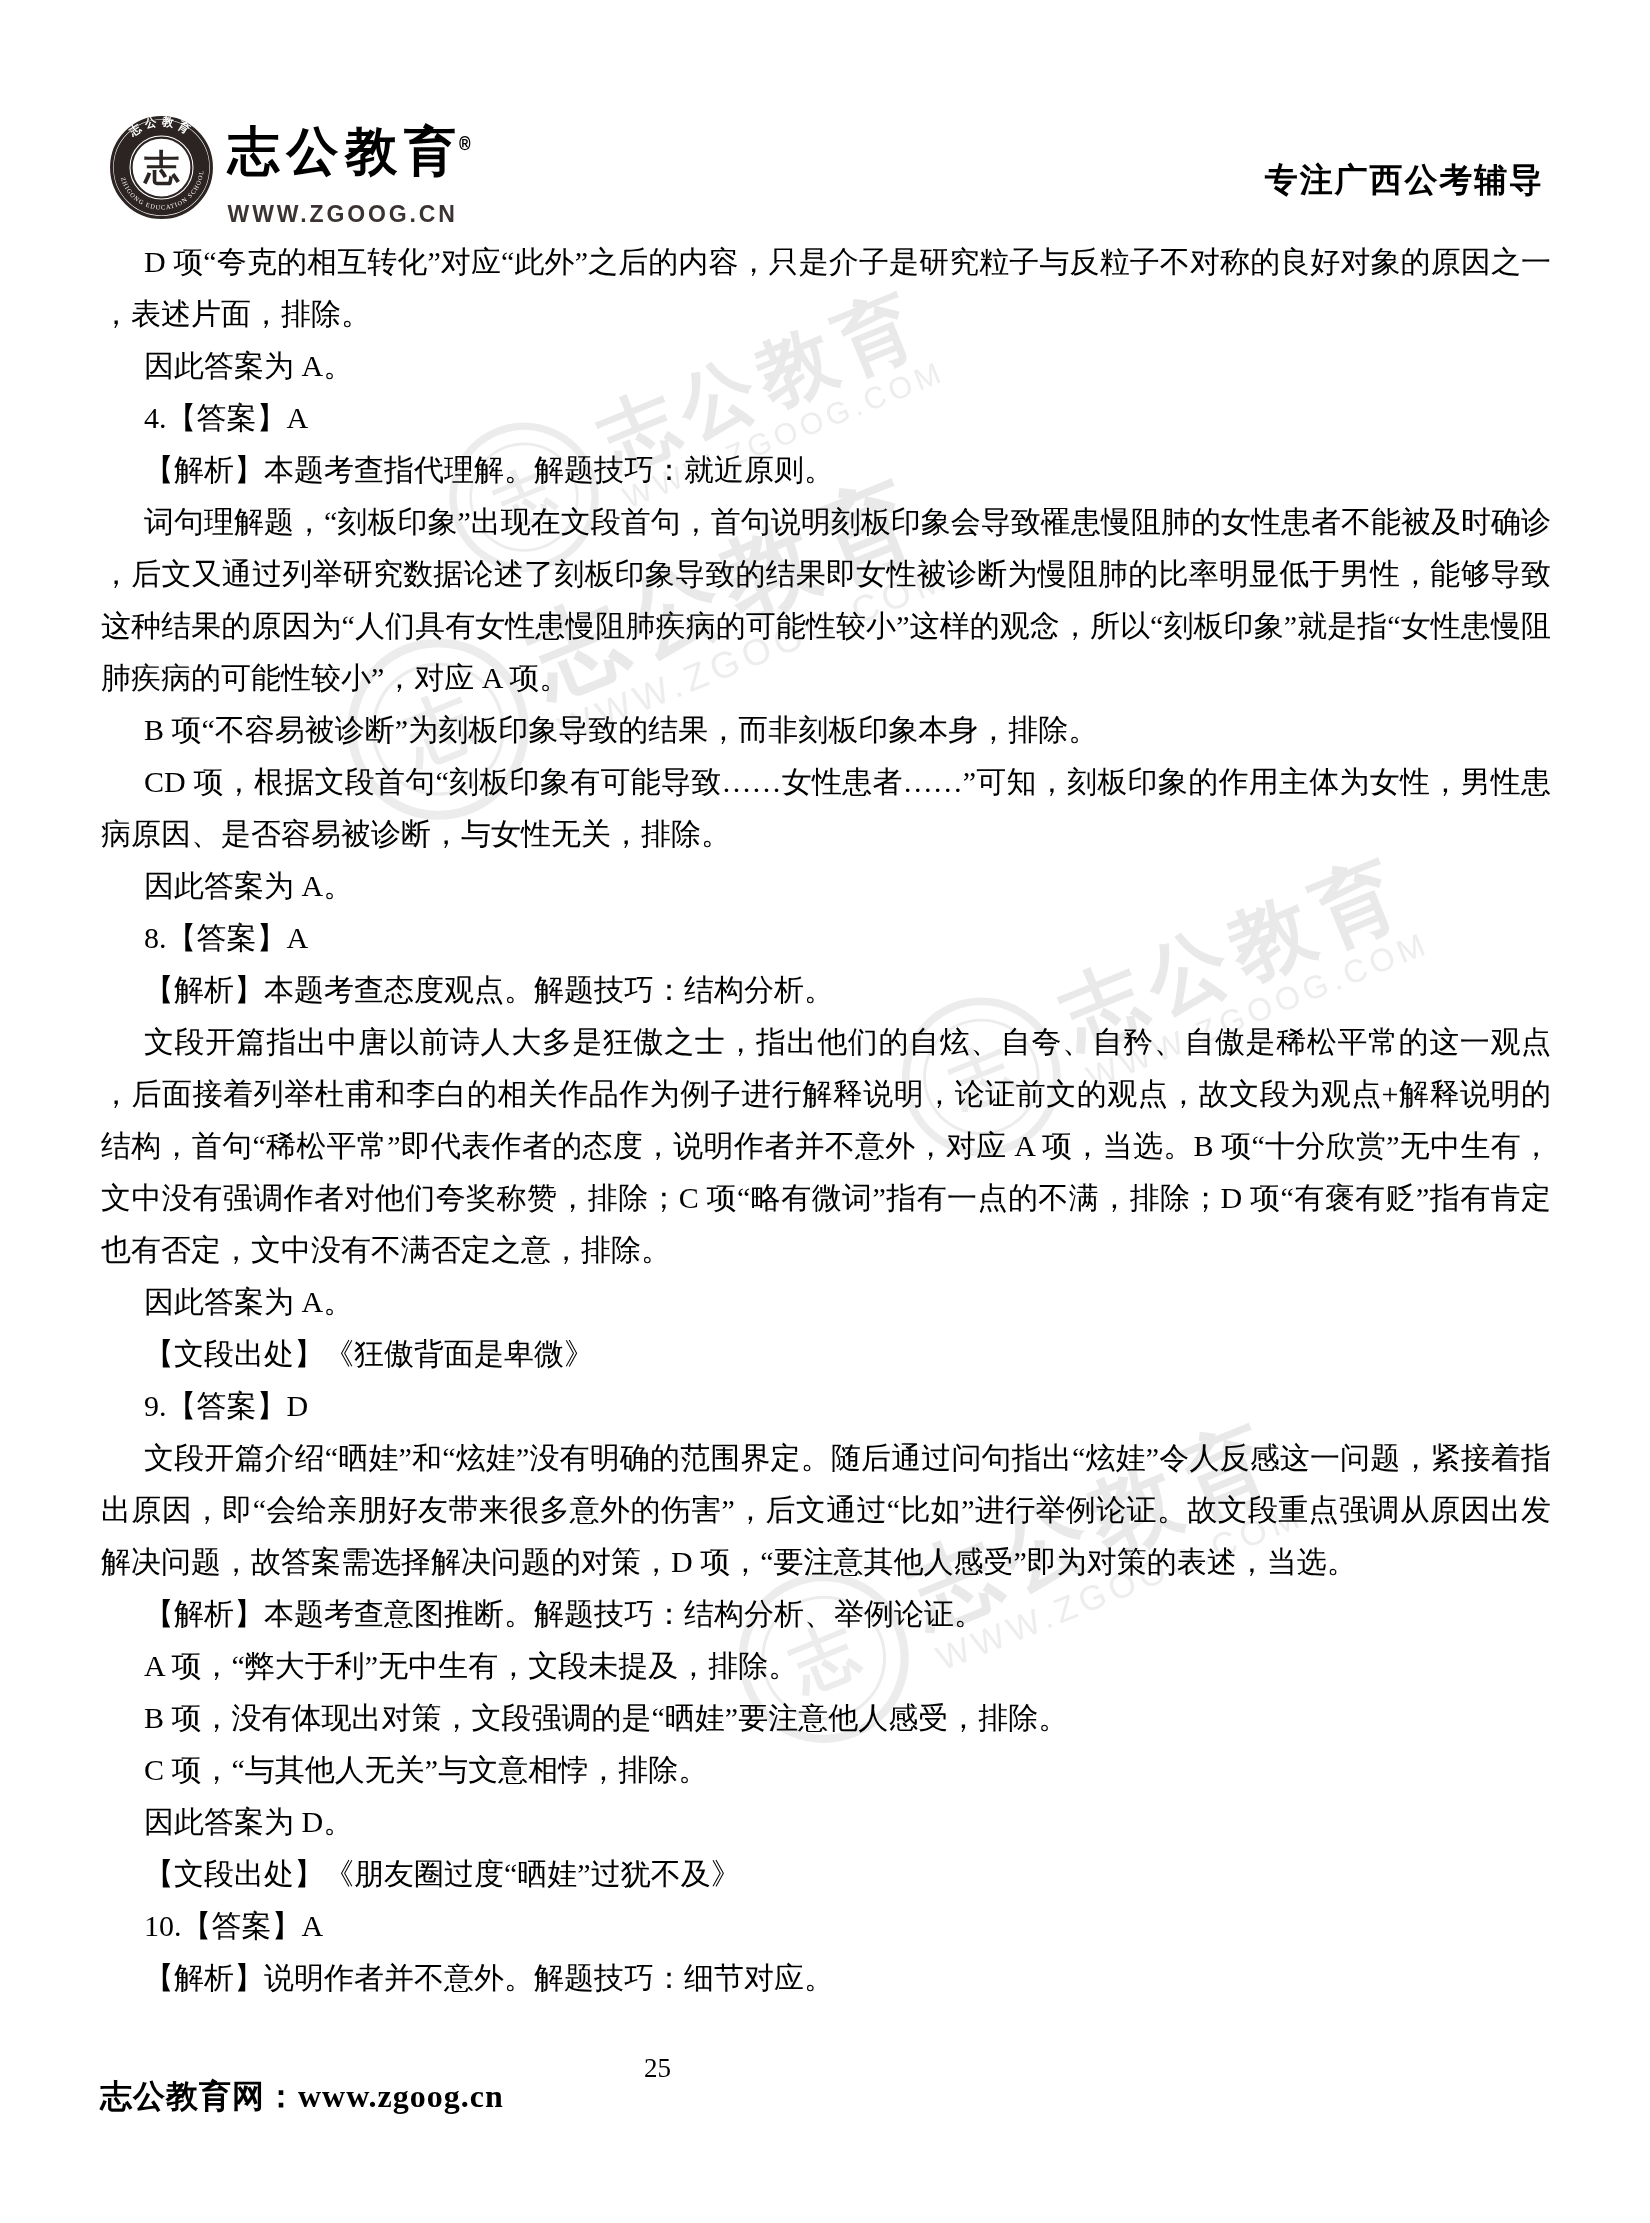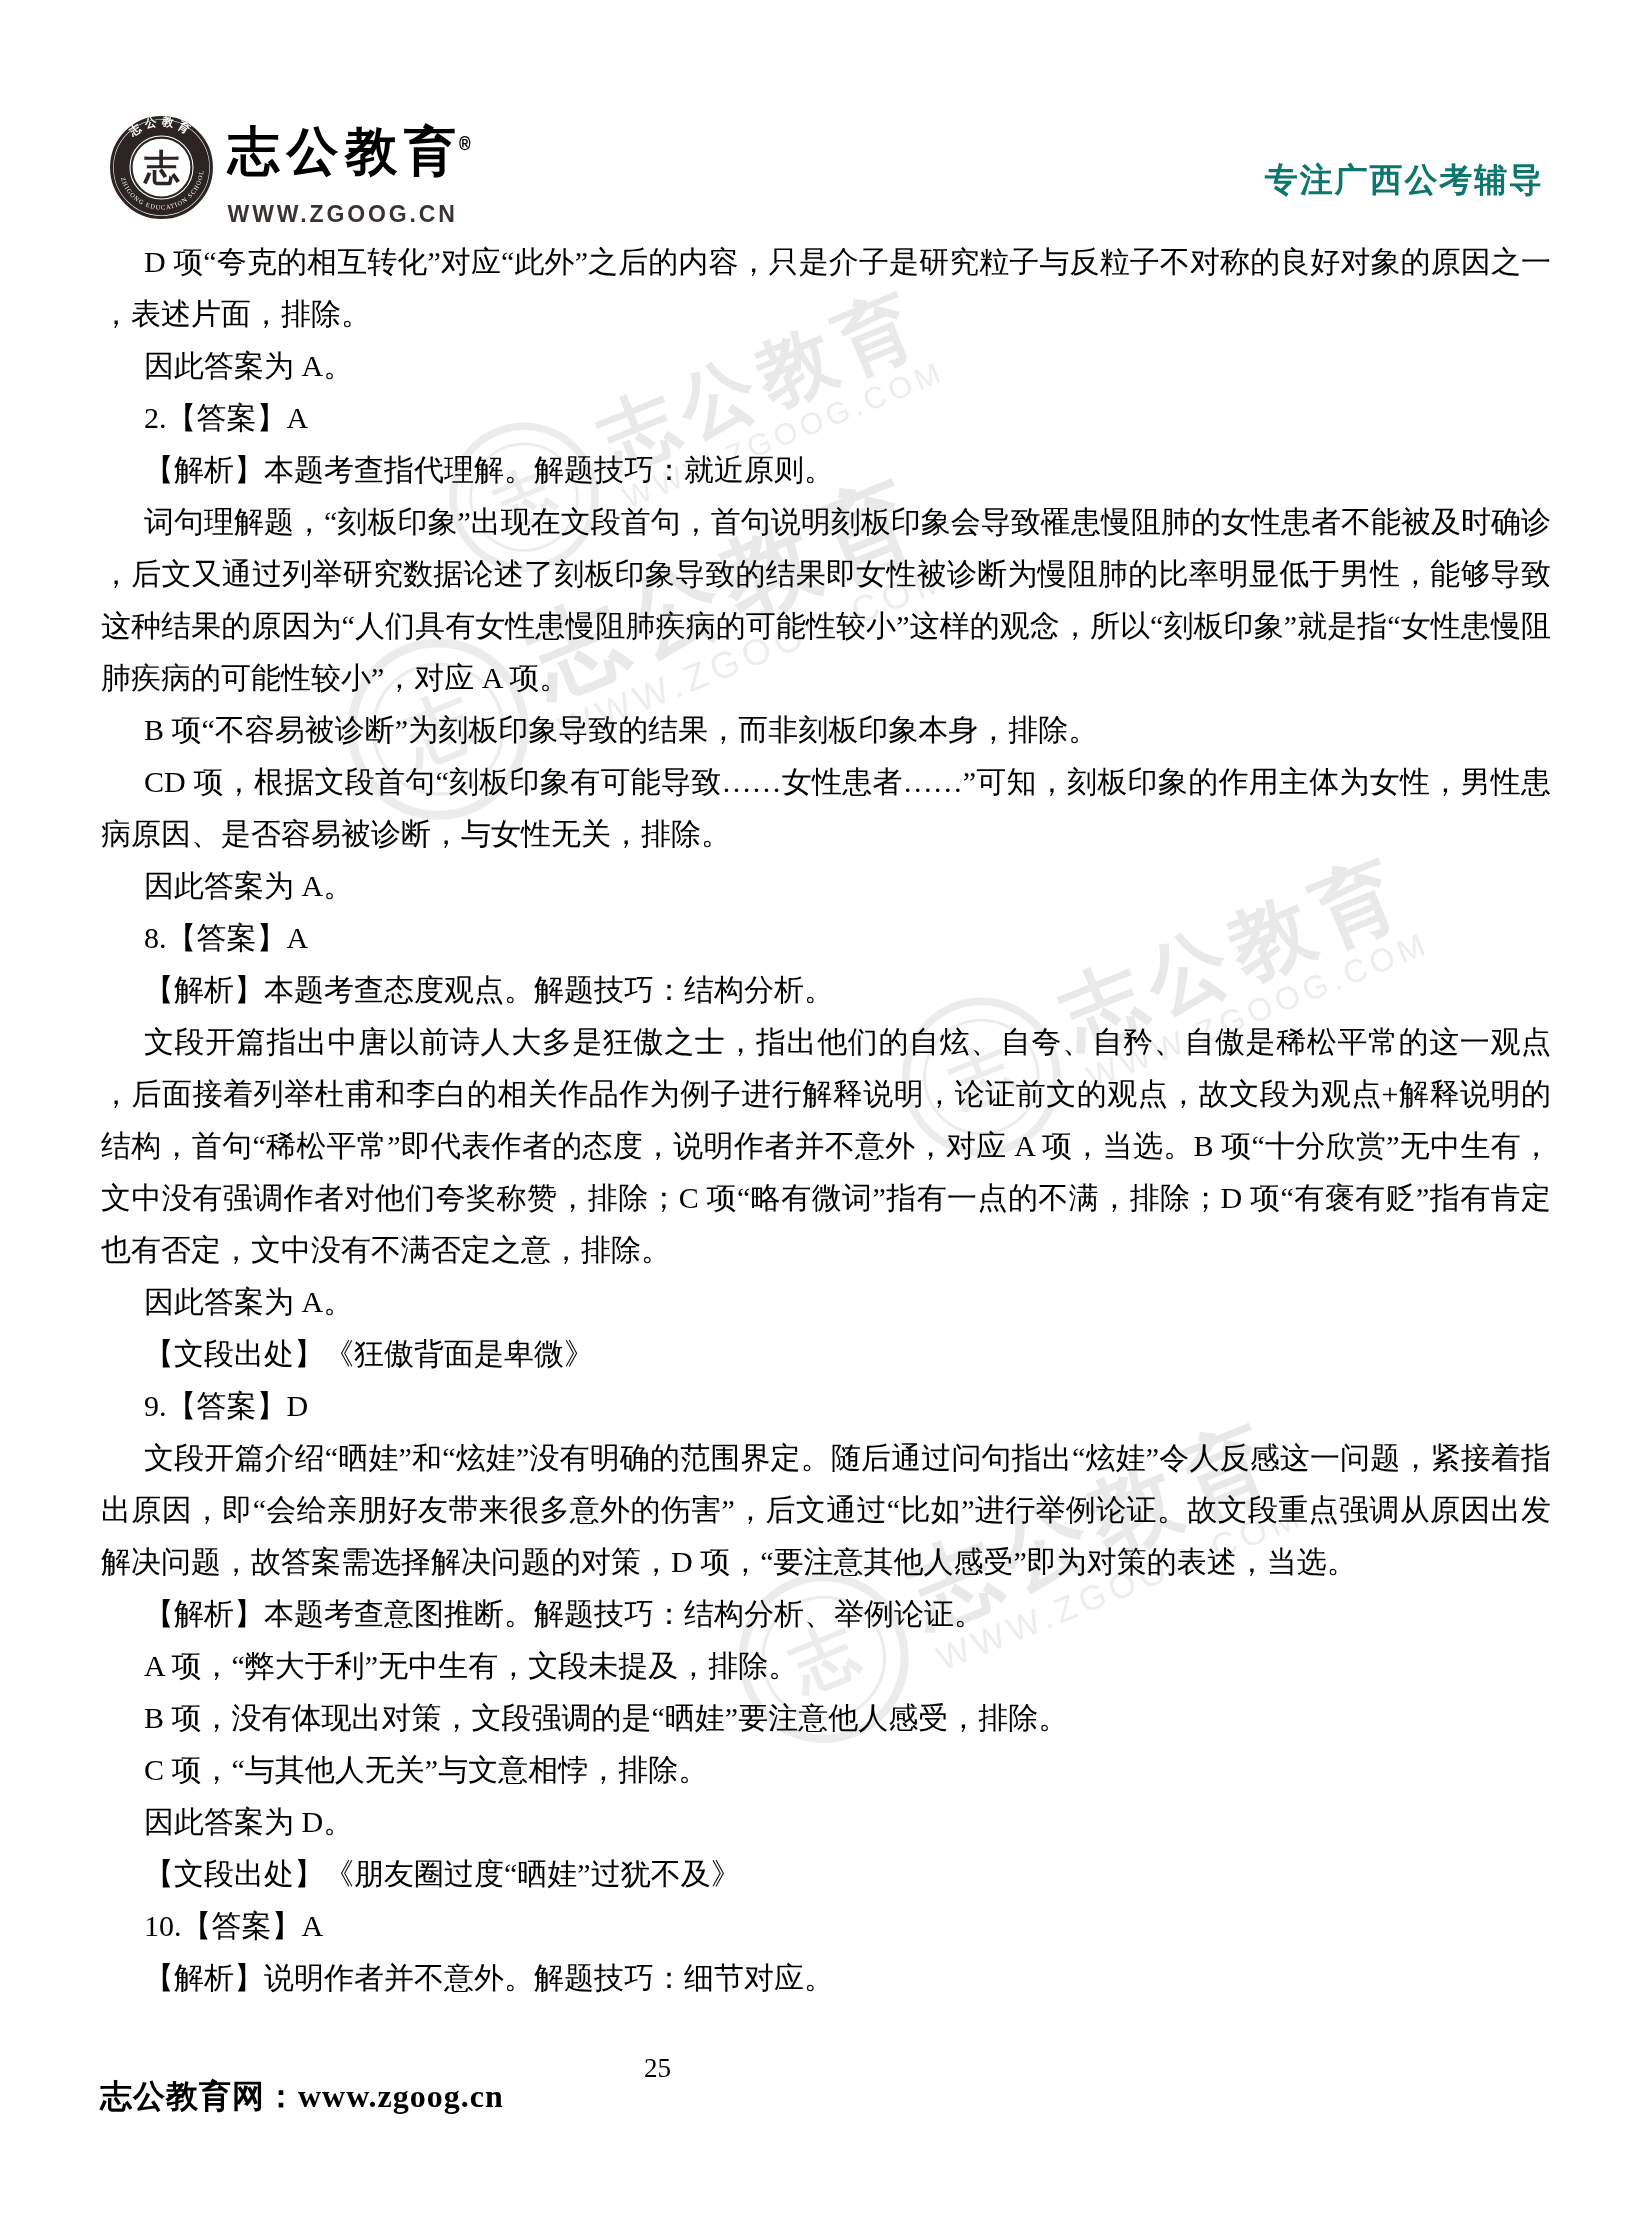--- a/index.html
+++ b/index.html
@@ -23,21 +23,21 @@
   }
   .logo-reg{font-size:19.4px;vertical-align:super;letter-spacing:0;margin-left:-3.9px;}
   .logo-site{
     font-family:"Liberation Sans", sans-serif;
     font-weight:700;font-size:23px;letter-spacing:2.9px;
     color:#3a3332;margin-top:18px;white-space:nowrap;
   }
   .tagline{
     position:absolute;right:107px;top:158px;
     font-weight:700;font-size:33px;letter-spacing:1.9px;
-    font-family:"Liberation Serif", serif;color:#0f766e;
+    font-family:"Liberation Serif", serif;color:#000000;
   }
   
   .watermark{
     position:absolute;display:flex;align-items:center;
     transform:rotate(-22deg);transform-origin:left top;
     color:#e9e9e9;pointer-events:none;user-select:none;z-index:0;
   }
   .wm-seal{
     width:146px;height:146px;border:8.7px solid #ececec;border-radius:50%;
     display:flex;align-items:center;justify-content:center;flex:0 0 auto;
@@ -140,21 +140,21 @@
     </div>
   <div class="wm-textblock">
     <div class="wm-brand">志公教育</div>
     <div class="wm-site">WWW.ZGOOG.COM</div>
   </div>
 </div>
 
 <div class="content">
     <p class="para">D 项“夸克的相互转化”对应“此外”之后的内容，只是介子是研究粒子与反粒子不对称的良好对象的原因之一，表述片面，排除。</p>
     <p class="para">因此答案为 A。</p>
-    <p class="para">2.【答案】A</p>
+    <p class="para">4.【答案】A</p>
     <p class="para">【解析】本题考查指代理解。解题技巧：就近原则。</p>
     <p class="para">词句理解题，“刻板印象”出现在文段首句，首句说明刻板印象会导致罹患慢阻肺的女性患者不能被及时确诊，后文又通过列举研究数据论述了刻板印象导致的结果即女性被诊断为慢阻肺的比率明显低于男性，能够导致这种结果的原因为“人们具有女性患慢阻肺疾病的可能性较小”这样的观念，所以“刻板印象”就是指“女性患慢阻肺疾病的可能性较小”，对应 A 项。</p>
     <p class="para">B 项“不容易被诊断”为刻板印象导致的结果，而非刻板印象本身，排除。</p>
     <p class="para">CD 项，根据文段首句“刻板印象有可能导致……女性患者……”可知，刻板印象的作用主体为女性，男性患病原因、是否容易被诊断，与女性无关，排除。</p>
     <p class="para">因此答案为 A。</p>
     <p class="para">8.【答案】A</p>
     <p class="para">【解析】本题考查态度观点。解题技巧：结构分析。</p>
     <p class="para">文段开篇指出中唐以前诗人大多是狂傲之士，指出他们的自炫、自夸、自矜、自傲是稀松平常的这一观点，后面接着列举杜甫和李白的相关作品作为例子进行解释说明，论证前文的观点，故文段为观点+解释说明的结构，首句“稀松平常”即代表作者的态度，说明作者并不意外，对应 A 项，当选。B 项“十分欣赏”无中生有，文中没有强调作者对他们夸奖称赞，排除；C 项“略有微词”指有一点的不满，排除；D 项“有褒有贬”指有肯定也有否定，文中没有不满否定之意，排除。</p>
     <p class="para">因此答案为 A。</p>
     <p class="para">【文段出处】《狂傲背面是卑微》</p>

